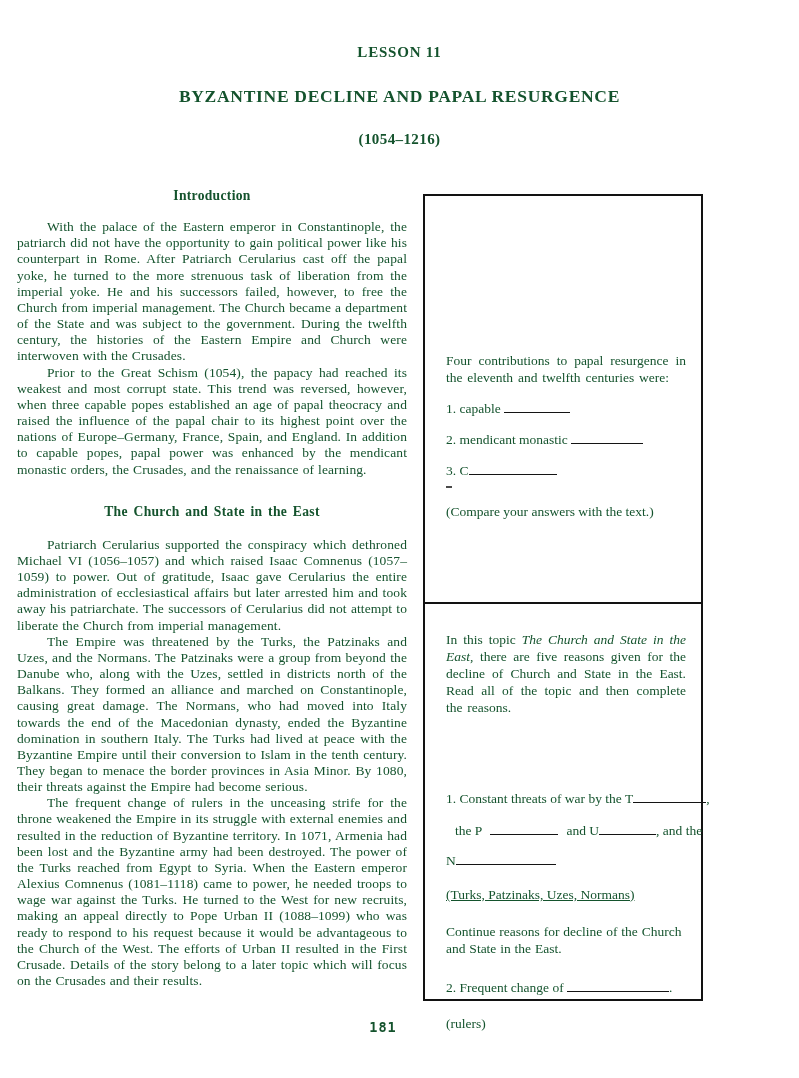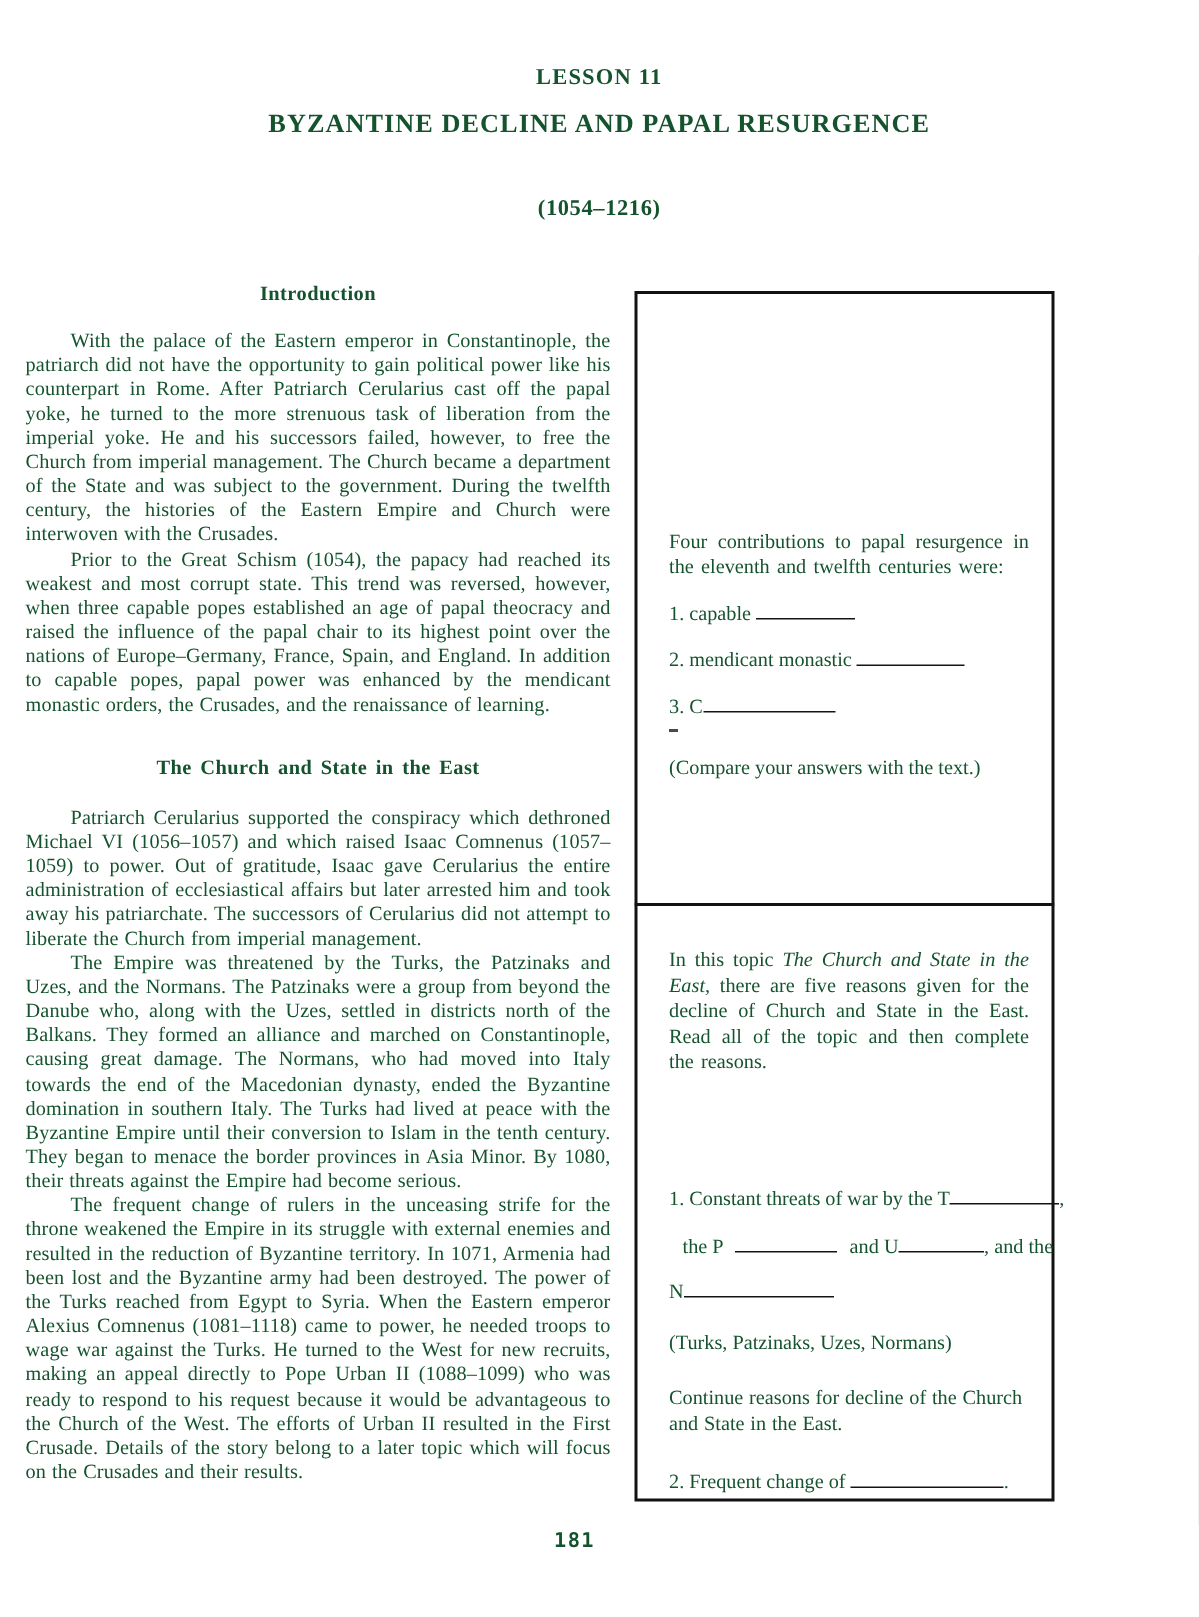--- a/index.html
+++ b/index.html
@@ -14,21 +14,21 @@
     font-family: "Liberation Serif", serif;
     overflow: hidden;
   }
 
   
   .lesson-no {
     position: absolute; top: 44px; left: 0; width: 799px;
     text-align: center; font-weight: bold; font-size: 15px; letter-spacing: 0.8px;
   }
   .main-title {
-    position: absolute; top: 72px; left: 0; width: 799px;
+    position: absolute; top: 86px; left: 0; width: 799px;
     text-align: center; font-weight: bold; font-size: 17.5px; letter-spacing: 0.7px;
   }
   .date-range {
     position: absolute; top: 131px; left: 0; width: 799px;
     text-align: center; font-weight: bold; font-size: 15px; letter-spacing: 0.4px;
   }
 
   
   .col-left {
     position: absolute; left: 17px; top: 188px; width: 390px;
@@ -54,21 +54,21 @@
   .box2 { top: 602px; height: 399px; }
 
   .wbox .prompt { margin: 0; text-align: justify; word-spacing: 1.5px; }
   .box1 .prompt { margin-top: 156px; }
   .box2 .prompt { margin-top: 27px; }
 
   .witem { margin-top: 14px; white-space: nowrap; }
   .box2 .witem-1 { margin-top: 74px; }
   .box2 .witem-1b { margin-top: 15px; padding-left: 9px; }
   .box2 .witem-1c { margin-top: 13px; }
-  .box2 .answers { margin-top: 17px; }
+  .box2 .answers { margin-top: 17px; text-decoration: underline; }
   .box2 .continue { margin-top: 20px; text-align: left; word-spacing: 0.5px; }
   .box2 .witem-2 { margin-top: 22px; }
   .box2 .answers-2 { margin-top: 19px; }
   .box1 .note { margin-top: 12px; }
 
   .blank {
     display: inline-block;
     height: 0.78em;
     border-bottom: 1.7px solid #141414;
   }
@@ -120,17 +120,18 @@
   </aside>
 
   <aside class="wbox box2">
     <p class="prompt"><span>In this topic </span><em>The Church and State in the East</em><span>, there are five reasons given for the decline of Church and State in the East. Read all of the topic and then complete the reasons.</span></p>
     <div class="witem witem-1"><span>1. Constant threats of war by the T</span><span class="blank w73"></span><span>,</span></div>
     <div class="witem witem-1b"><span>the P</span><span class="blank wp"></span><span>and U</span><span class="blank w57"></span><span>, and the</span></div>
     <div class="witem witem-1c"><span>N</span><span class="blank w100"></span></div>
     <div class="witem answers">(Turks, Patzinaks, Uzes, Normans)</div>
     <p class="prompt continue">Continue reasons for decline of the Church and State in the East.</p>
     <div class="witem witem-2"><span>2. Frequent change of </span><span class="blank w102"></span><span>.</span></div>
+    <div class="witem answers-2">(rulers)</div>
   </aside>
 
   <div class="page-number">181</div>
 
 </div>
 
 </body></html>

